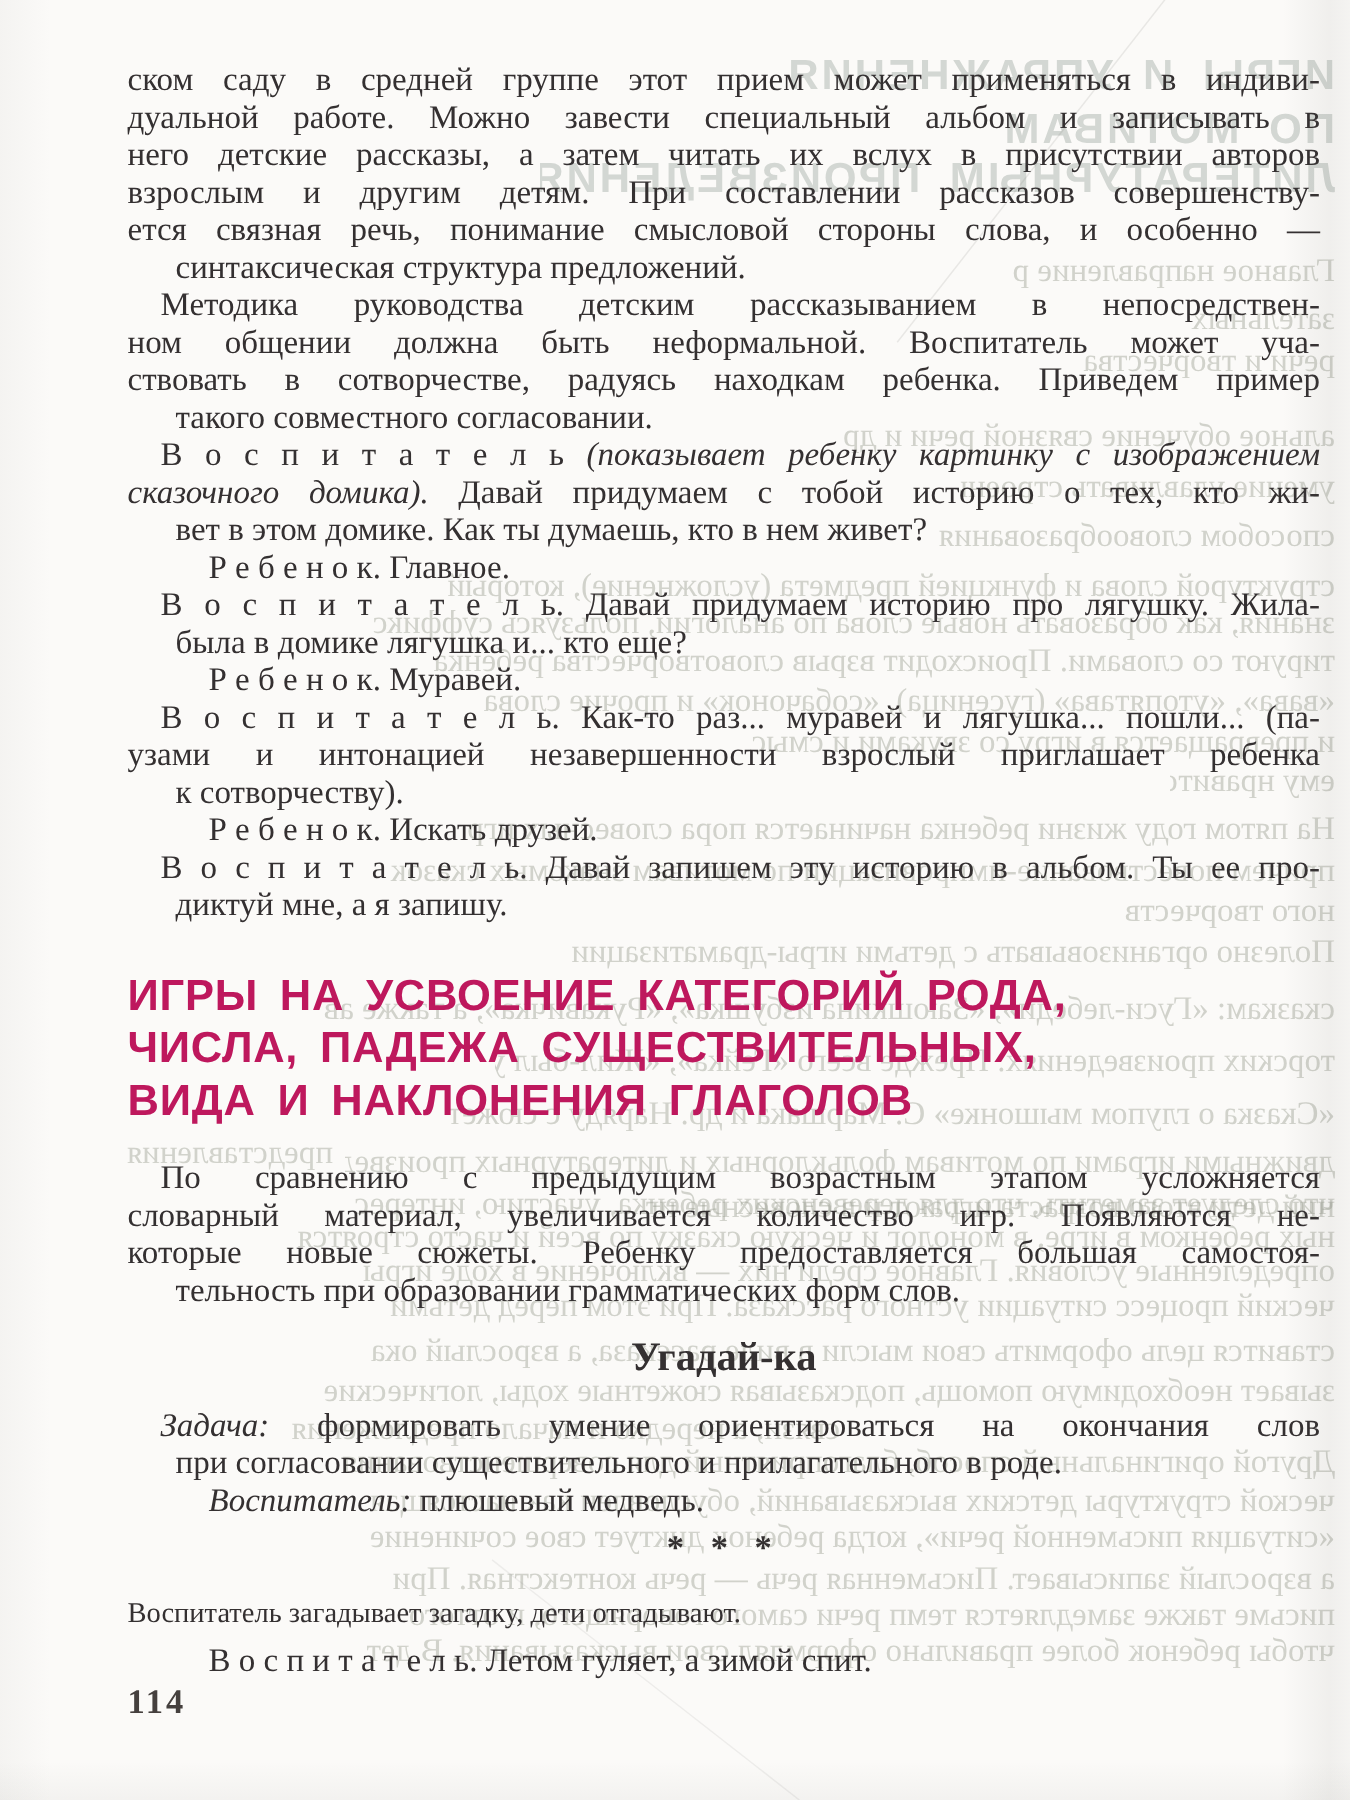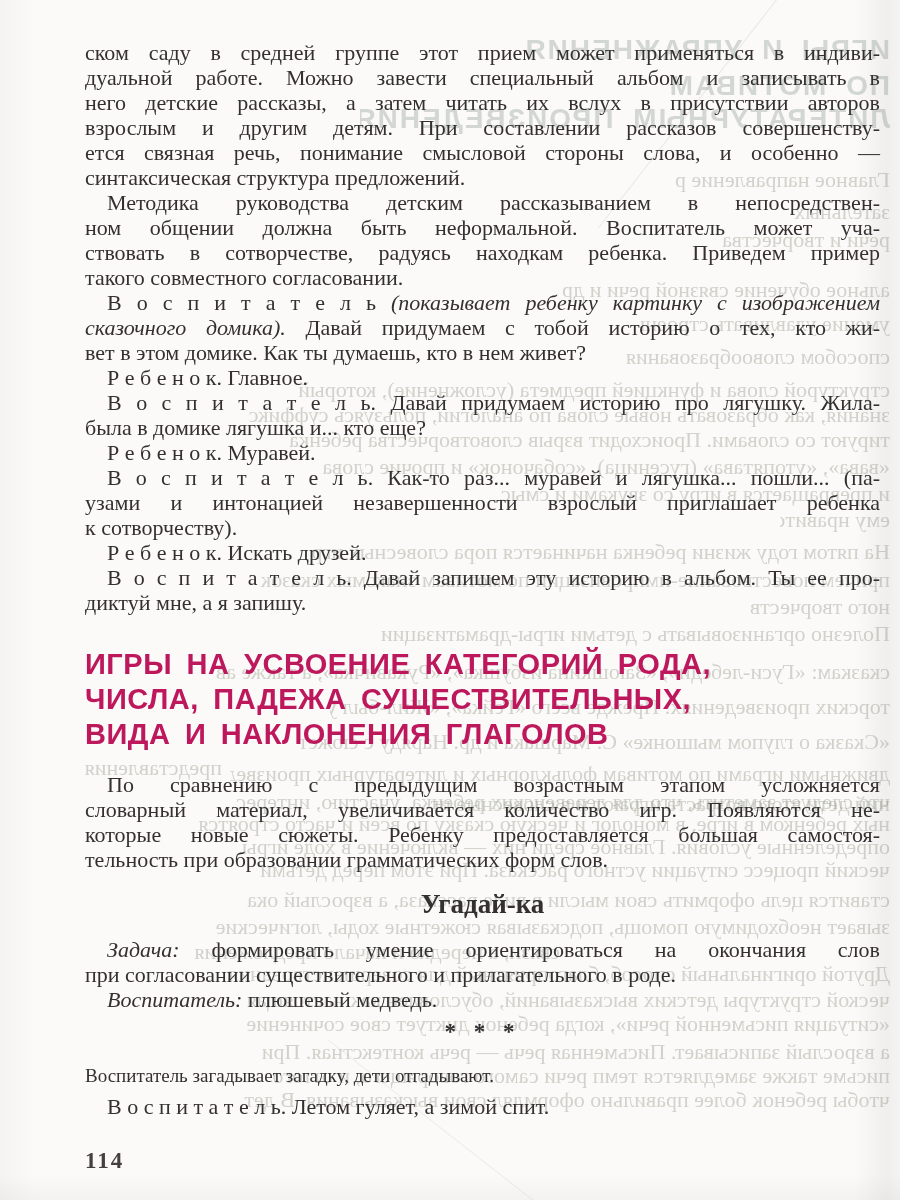--- a/index.html
+++ b/index.html
@@ -34,21 +34,21 @@
   #text-column{
     position:absolute;left:85px;top:40px;width:795px;
     color:#343031;
   }
   .ln{
     font-size:22px;line-height:25px;
     text-align:justify;text-align-last:justify;
     white-space:normal;
   }
   .ln .it{font-style:italic;}
-  .ln.last{text-align:left;text-align-last:left;}
+  .ln.last{text-align:left;text-align-last:left;margin-left:32px;}
   .ln.ind{text-indent:22px;}
   .ln.h1{
     font-family:"Liberation Sans","DejaVu Sans",sans-serif;
     font-weight:700;font-size:29px;line-height:35px;
     letter-spacing:0.5px;word-spacing:6px;
     text-align:left;text-align-last:left;
     color:#be185d;
   }
   .ln.mt32{margin-top:32px;}
   .ln.mt20{margin-top:20px;}
@@ -66,21 +66,21 @@
     text-align:center;text-align-last:center;
     font-size:23px;line-height:25px;letter-spacing:6px;
     font-weight:700;
   }
   .ln.small{
     font-size:19px;line-height:24px;
     text-align:left;text-align-last:left;
   }
   
   #page-number{
-    position:absolute;left:85px;top:1148px;
+    position:absolute;left:85px;top:1122px;
     font-weight:700;font-size:23px;letter-spacing:2px;
     color:#45403e;
   }
   .edge-right{
     position:absolute;top:0;right:0;width:45px;height:1200px;
     background:linear-gradient(to right,rgba(90,90,85,0) 0%,rgba(90,90,85,0.07) 70%,rgba(90,90,85,0.04) 100%);
   }
   .edge-bottom{
     position:absolute;left:0;bottom:0;width:900px;height:26px;
     background:linear-gradient(to bottom,rgba(90,90,85,0) 0%,rgba(90,90,85,0.05) 100%);

